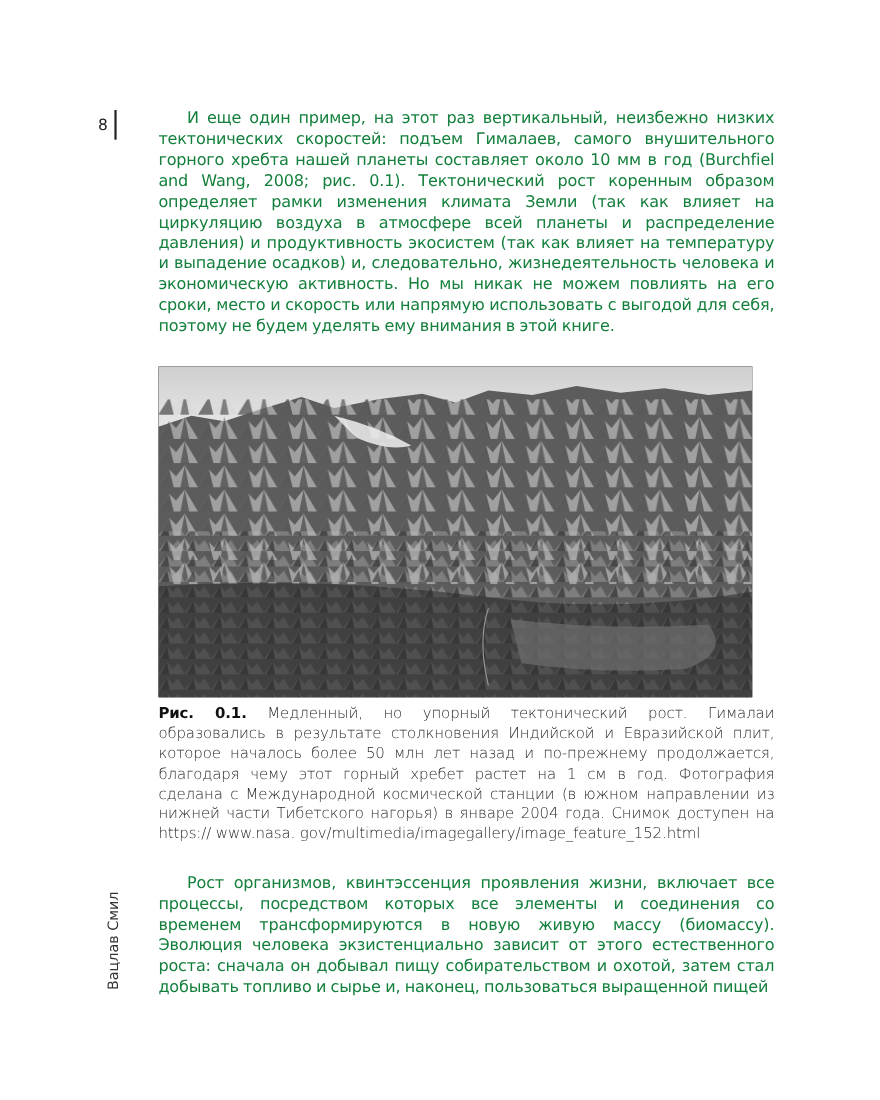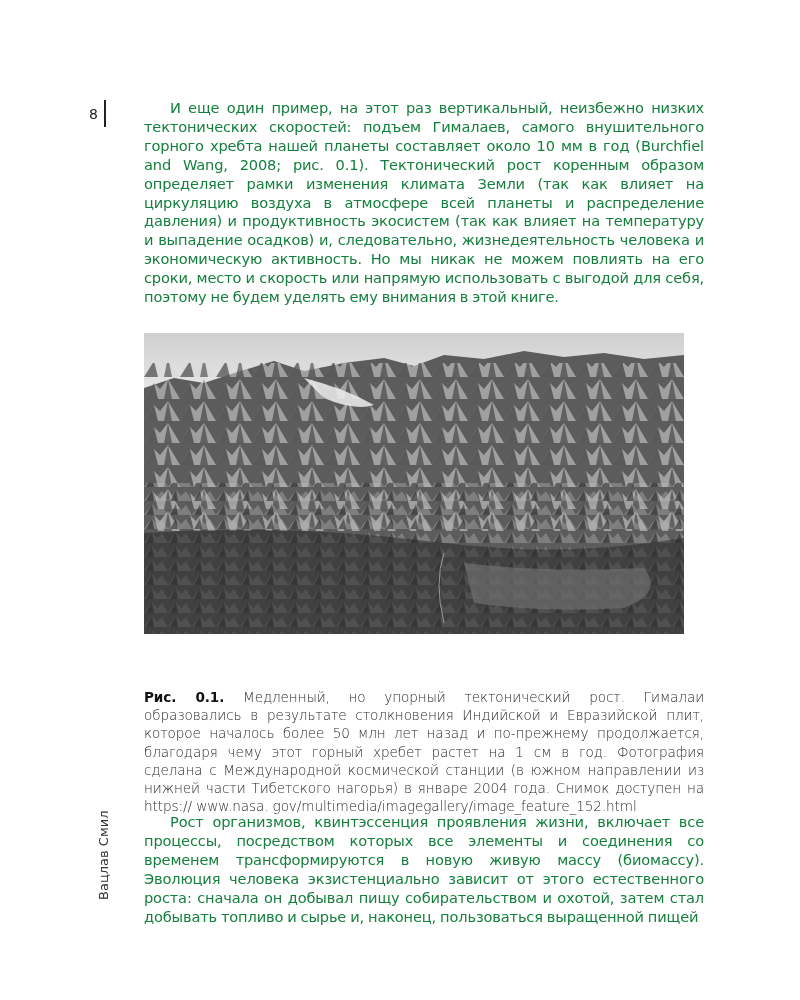--- a/index.html
+++ b/index.html
@@ -15,21 +15,21 @@
     .page-rule {
       position: absolute; left: 104px; top: 100px; width: 1.5px; height: 27px; background: #222;
     }
     .body-text {
       position: absolute; left: 144px; width: 560px;
       font-size: 14.6px; line-height: 18.9px; text-align: justify; color: #15803d;
       letter-spacing: -0.15px; word-spacing: -0.5px;
     }
     .body-text p { margin: 0; text-indent: 26px; }
     #para1 { top: 99px; }
-    #para2 { top: 813px; }
+    #para2 { top: 794px; }
     .figure {
       position: absolute; left: 144px; top: 333px; width: 540px; height: 301px;
       overflow: hidden; background: #555;
     }
     .figure svg { display: block; }
     .caption {
       position: absolute; left: 144px; top: 640px; width: 560px;
       font-size: 13.6px; line-height: 18.2px; color: #2b2b2b; text-align: justify;
       letter-spacing: -0.1px; font-weight: 300;
     }
@@ -78,21 +78,21 @@
     <path d="M0 55 L30 45 L60 50 L90 40 L130 28 L160 38 L200 30 L240 25 L270 33 L300 22 L340 26 L380 18 L420 24 L460 20 L500 26 L540 22 L540 301 L0 301 Z" fill="#5c5c5c"></path>
     <rect x="0" y="30" width="540" height="170" fill="url(#ridges)"></rect>
     <rect x="0" y="150" width="540" height="151" fill="url(#ridges2)"></rect>
     <path d="M160 45 Q200 55 230 72 Q210 78 180 65 Z" fill="#eeeeee" opacity="0.85"></path>
     <path d="M0 200 Q150 190 300 210 Q420 225 540 205 L540 301 L0 301 Z" fill="#2a2a2a" opacity="0.55"></path>
     <path d="M320 230 Q400 240 500 235 Q520 260 480 275 Q400 280 330 270 Z" fill="#6d6d6d" opacity="0.7"></path>
     <path d="M300 220 Q290 250 300 290" stroke="#9a9a9a" stroke-width="1" fill="none"></path>
   </svg>
 </div>
 
-<div class="caption" lang="ru" style="hyphens:auto;margin-top:48px;">
+<div class="caption" lang="ru" style="hyphens:auto;">
   <span class="label">Рис. 0.1.</span><span> Медленный, но упорный тектонический рост. Гималаи образовались в результате столкновения Индийской и Евразийской плит, которое началось более 50 млн лет назад и по-прежнему продолжается, благодаря чему этот горный хребет растет на 1 см в год. Фотография сделана с Международной космической станции (в южном направлении из нижней части Тибетского нагорья) в январе 2004 года. Снимок доступен на https:// www.nasa. gov/multimedia/imagegallery/image_feature_152.html</span>
 </div>
 
 <div class="body-text" id="para2">
   <p lang="ru" style="hyphens:auto;">Рост организмов, квинтэссенция проявления жизни, включает все процессы, посредством которых все элементы и соединения со временем трансформируются в новую живую массу (биомассу). Эволюция человека экзистенциально зависит от этого естественного роста: сначала он добывал пищу собирательством и охотой, затем стал добывать топливо и сырье и, наконец, пользоваться выращенной пищей</p>
 </div>
 
 <div class="author">Вацлав Смил</div>
 
 </body></html>

